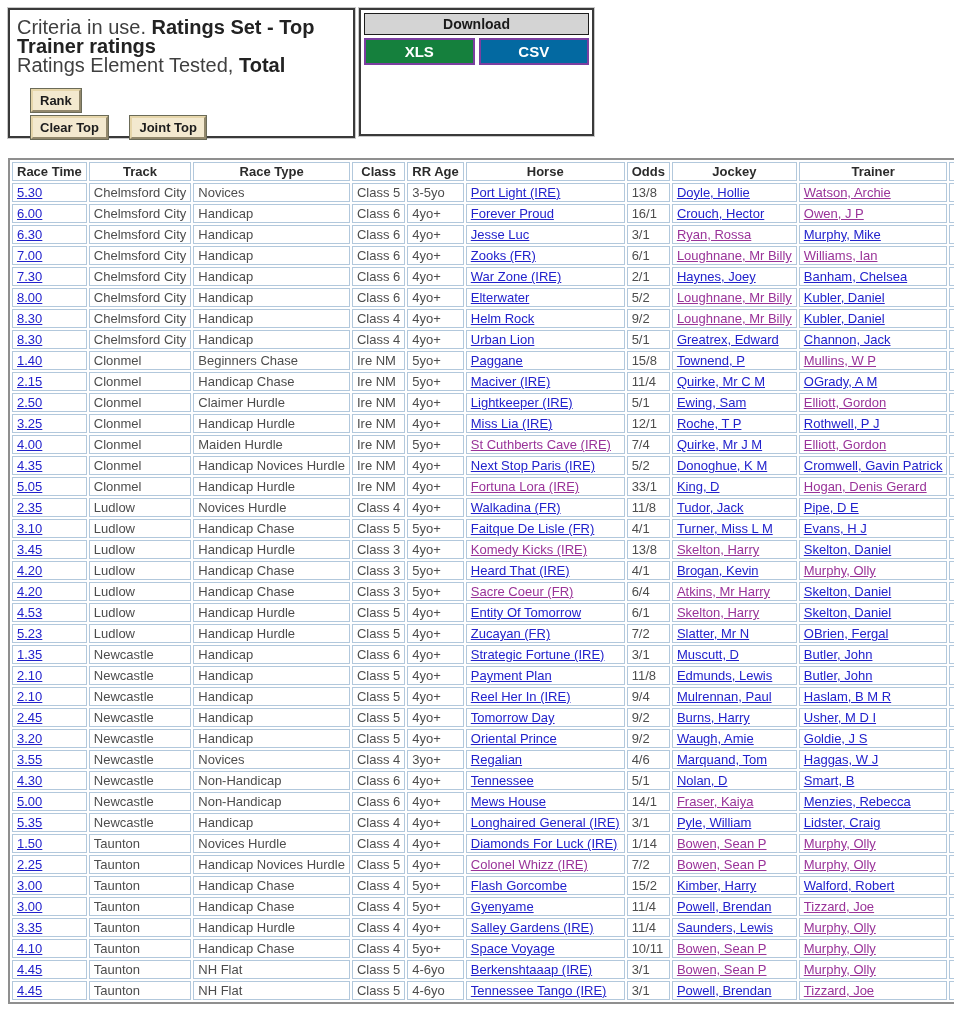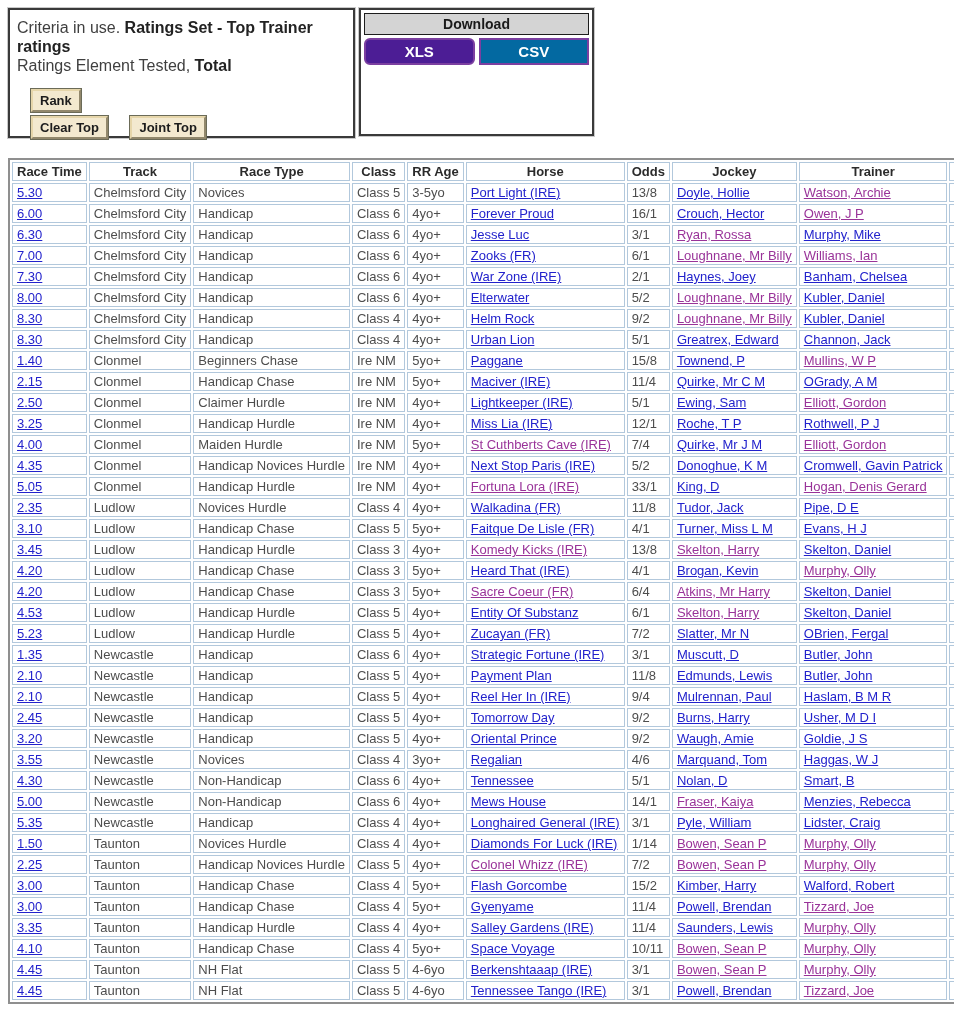--- a/index.html
+++ b/index.html
@@ -2,35 +2,35 @@
 <html><head>
 <meta charset="utf-8">
 <style>
   html,body{margin:0;padding:0;background:#ffffff;}
   body{font-family:"Liberation Sans", sans-serif; color:#4d4d4d; width:954px;}
   .page{padding:8px;}
 
   
   .topbar{display:flex; gap:4px; margin-bottom:20px; align-items:stretch;}
   .criteria-box{width:331px; border:2px solid #3a3a3a; box-shadow:0 0 0 1px #c9c9c9; padding:6px 6px 8px 6px; height:112px; box-sizing:content-box;}
-  .criteria-text{font-size:16px; color:#3f3f3f; line-height:19px; margin:2px 0 14px 1px;}
+  .criteria-text{font-size:20px; color:#3f3f3f; line-height:19px; margin:2px 0 14px 1px;}
   .criteria-text b{color:#222;}
   .btn-row{margin:4px 0 0 1px;}
   .cream-btn{
     font-family:"Liberation Sans", sans-serif;
     font-size:13px; font-weight:bold; color:#1c1c1c;
     background:#f3e9cf; border:2px outset #e6d6aa;
     box-shadow:0 0 0 1px #6b6b58;
     padding:2px 7px; margin-right:4px; cursor:pointer;margin-left:14px;
   }
   .download-box{width:225px; border:2px solid #3a3a3a; box-shadow:0 0 0 1px #c9c9c9; padding:3px; height:118px; box-sizing:content-box;}
   .download-title{background:#d4d4d4; border:1px solid #1d1d1d; text-align:center; font-weight:bold; font-size:14px; color:#1a1a1a; padding:2px 10px; margin-bottom:3px;}
   .dl-buttons{display:flex; gap:4px;}
   .dl-btn{flex:1; font-family:"Liberation Sans", sans-serif; font-size:15px; font-weight:bold; color:#ffffff; padding:3px 0; border:2px solid #7b3fa0; cursor:pointer;}
-  .xls-btn{background:#4c1d95;border-radius:6px;}
+  .xls-btn{background:#15803d;}
   .csv-btn{background:#0369a1;}
 
   
   table.races{border-collapse:separate; border-spacing:2px; border:2px solid #8f8f8f; background:#ffffff;}
   table.races th, table.races td{
     border:1px solid #b2c8dc; padding:0 4px; font-size:13px; line-height:17px;
     white-space:nowrap; overflow:hidden; text-align:left;
   }
   table.races th{text-align:center; font-weight:bold; color:#2b2b2b;margin-left:39px;}
   table.races td{color:#4d4d4d;}
@@ -331,21 +331,21 @@
           <td><a class="lnk visited" href="#">Atkins, Mr Harry</a></td>
           <td><a class="lnk" href="#">Skelton, Daniel</a></td>
           <td>Still to Run</td>
         </tr>
         <tr>
           <td><a class="lnk" href="#">4.53</a></td>
           <td>Ludlow</td>
           <td>Handicap Hurdle</td>
           <td>Class 5</td>
           <td>4yo+</td>
-          <td><a class="lnk" href="#">Entity Of Substanz</a></td>
+          <td><a class="lnk" href="#">Entity Of Tomorrow</a></td>
           <td>6/1</td>
           <td><a class="lnk visited" href="#">Skelton, Harry</a></td>
           <td><a class="lnk" href="#">Skelton, Daniel</a></td>
           <td>Still to Run</td>
         </tr>
         <tr>
           <td><a class="lnk" href="#">5.23</a></td>
           <td>Ludlow</td>
           <td>Handicap Hurdle</td>
           <td>Class 5</td>

